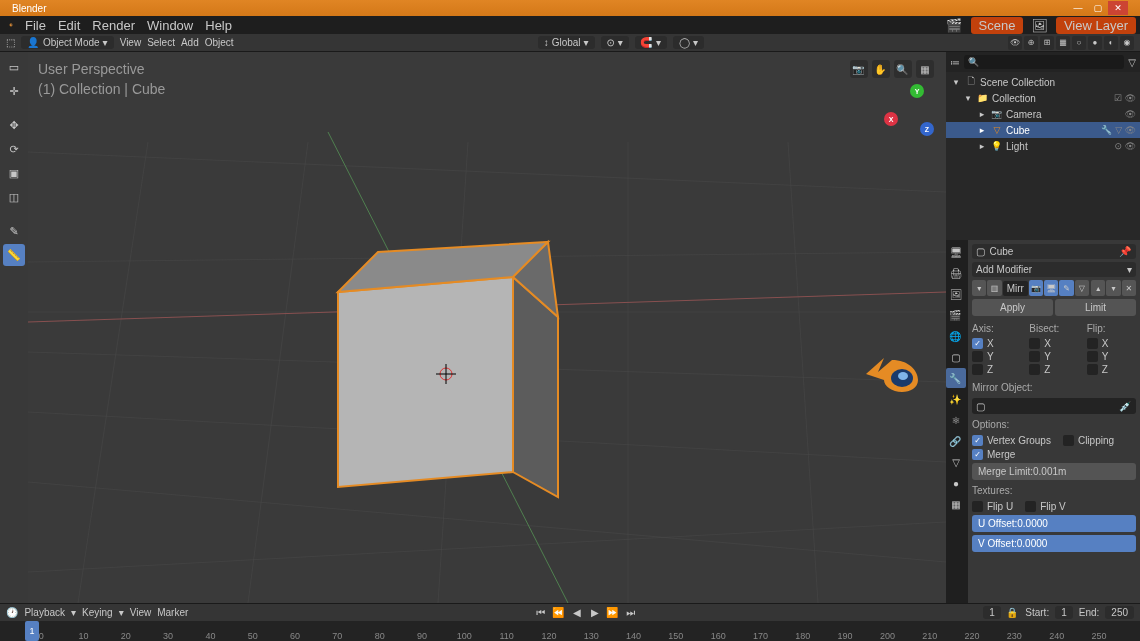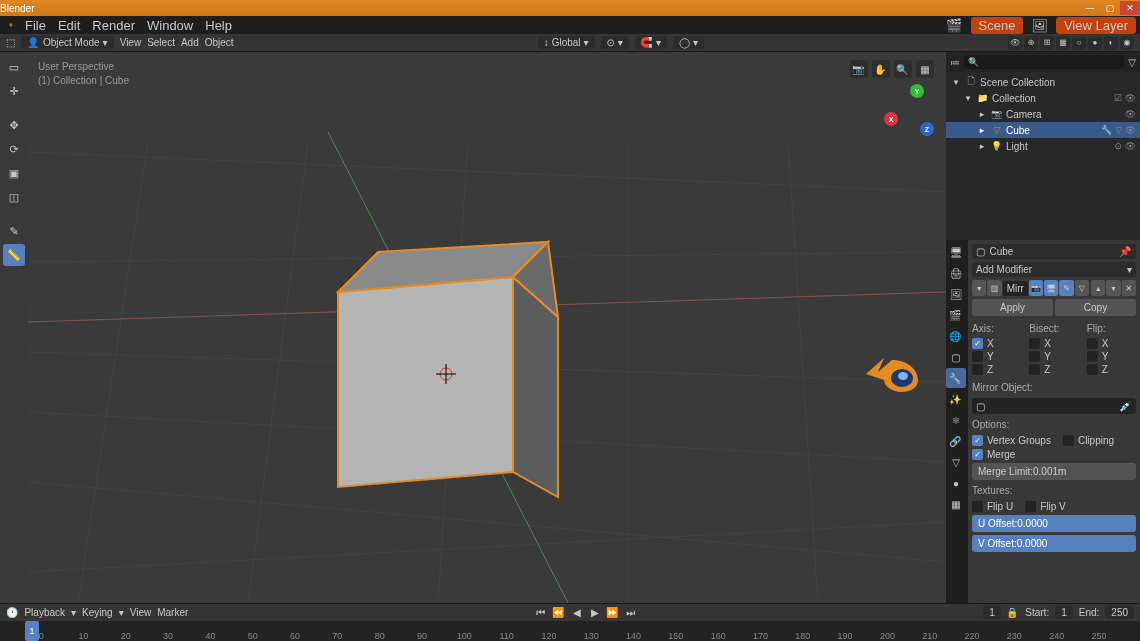--- a/index.html
+++ b/index.html
@@ -1,18 +1,18 @@
 <!DOCTYPE html>
 <html><head>
 <meta charset="utf-8">
 <style>
 * { margin: 0; padding: 0; box-sizing: border-box; font-family: -apple-system, BlinkMacSystemFont, "Segoe UI", sans-serif; }
 body { width: 1140px; height: 641px; background: #393939; color: #c8c8c8; font-size: 10px; overflow: hidden; position: relative; }
 
-.titlebar { height: 16px; background: linear-gradient(#e08524, #d47818); display: flex; align-items: center; justify-content: space-between; padding: 0 0; color: #fff; font-size: 10px; }
+.titlebar { height: 16px; background: linear-gradient(#e08524, #d47818); display: flex; align-items: center; justify-content: space-between; padding: 0 12px; color: #fff; font-size: 10px; }
 .titlebar .btns { display: flex; gap: 0; }
 .titlebar .btn { width: 20px; height: 14px; display: flex; align-items: center; justify-content: center; font-size: 9px; }
 .titlebar .btn.close { background: #c43; }
 
 .topmenu { height: 18px; background: #1e1e1e; display: flex; align-items: center; gap: 2px; padding: 0 4px; font-size: 13px; }
 .topmenu .logo { width: 14px; height: 14px; display: flex; align-items: center; justify-content: center; }
 .topmenu span { padding: 0 5px; cursor: pointer; }
 .tabs { display: flex; gap: 1px; margin-left: 10px; }
 .tabs span { background: #2c2c2c; padding: 2px 7px; border-radius: 3px 3px 0 0; }
 .tabs span.active { background: #424242; }
@@ -26,21 +26,21 @@
 .header2 .icons span { width: 14px; height: 14px; background: #2c2c2c; border-radius: 2px; display: flex; align-items: center; justify-content: center; font-size: 8px; }
 
 .main { display: flex; height: 551px; }
 
 .left-tools { width: 28px; background: #393939; padding: 4px 0; display: flex; flex-direction: column; gap: 2px; align-items: center; }
 .left-tools .tool { width: 22px; height: 22px; border-radius: 3px; display: flex; align-items: center; justify-content: center; font-size: 11px; cursor: pointer; }
 .left-tools .tool.active { background: #5680c2; }
 .left-tools .sep { height: 8px; }
 
 .viewport { flex: 1; background: #3a3a3a; position: relative; overflow: hidden; }
-.viewport .hud-tl { position: absolute; top: 8px; left: 10px; font-size: 10px; color: #999; line-height: 1.4; }
+.viewport .hud-tl { position: absolute; top: 8px; left: 10px; font-size: 14px; color: #999; line-height: 1.4; }
 .viewport .hud-tr { position: absolute; top: 8px; right: 12px; display: flex; flex-direction: column; align-items: flex-end; gap: 6px; }
 .viewport .hud-tr .row { display: flex; gap: 4px; }
 .viewport .hud-tr .row span { width: 18px; height: 18px; background: rgba(0,0,0,.2); border-radius: 3px; display: flex; align-items: center; justify-content: center; font-size: 10px; }
 
 .gizmo { width: 52px; height: 52px; position: relative; }
 .gizmo .ball { position: absolute; width: 14px; height: 14px; border-radius: 50%; display: flex; align-items: center; justify-content: center; font-size: 7px; font-weight: bold; color: #fff; }
 .gizmo .x { background: #d34; top: 28px; left: 2px; }
 .gizmo .y { background: #3b3; top: 0; left: 28px; }
 .gizmo .z { background: #36c; top: 38px; left: 38px; }
 
@@ -298,21 +298,21 @@
           <span class="mico blue">🖥</span>
           <span class="mico blue">✎</span>
           <span class="mico">▽</span>
           <span style="flex:1"></span>
           <span class="mico">▴</span>
           <span class="mico">▾</span>
           <span class="mico">✕</span>
         </div>
         <div class="btnrow">
           <div class="pb">Apply</div>
-          <div class="pb">Copy</div>
+          <div class="pb">Limit</div>
         </div>
         <div class="grid3">
           <div class="label">Axis:</div>
             <div class="label">Bisect:</div>
             <div class="label">Flip:</div>
           <div class="chk">
               <span class="box on">✓</span>
               <span>X</span>
             </div>
           <div class="chk">

